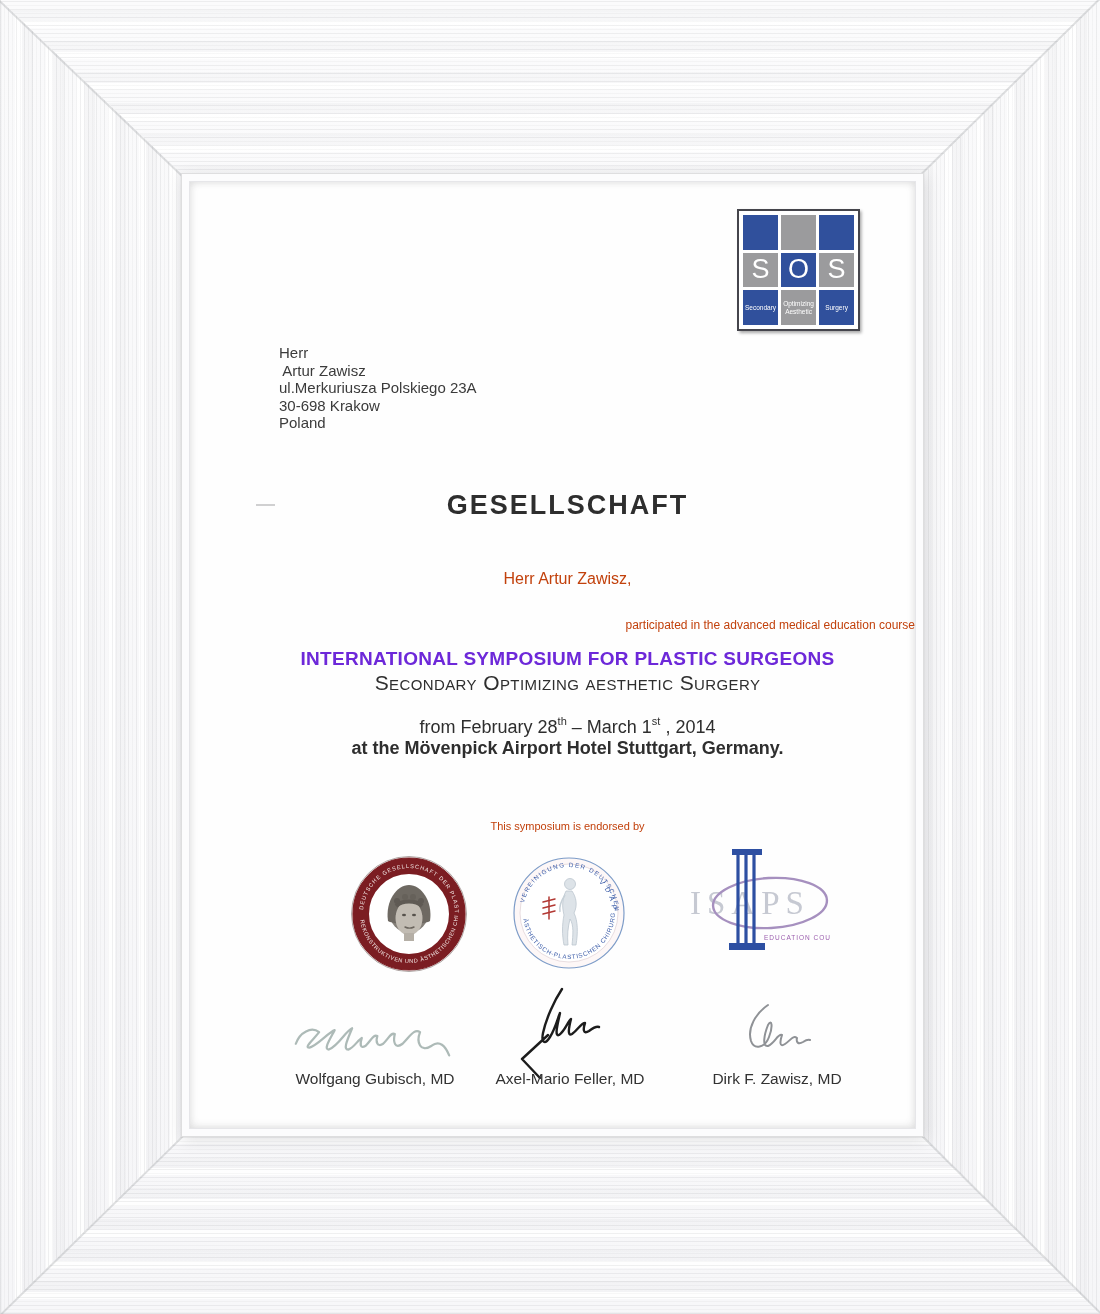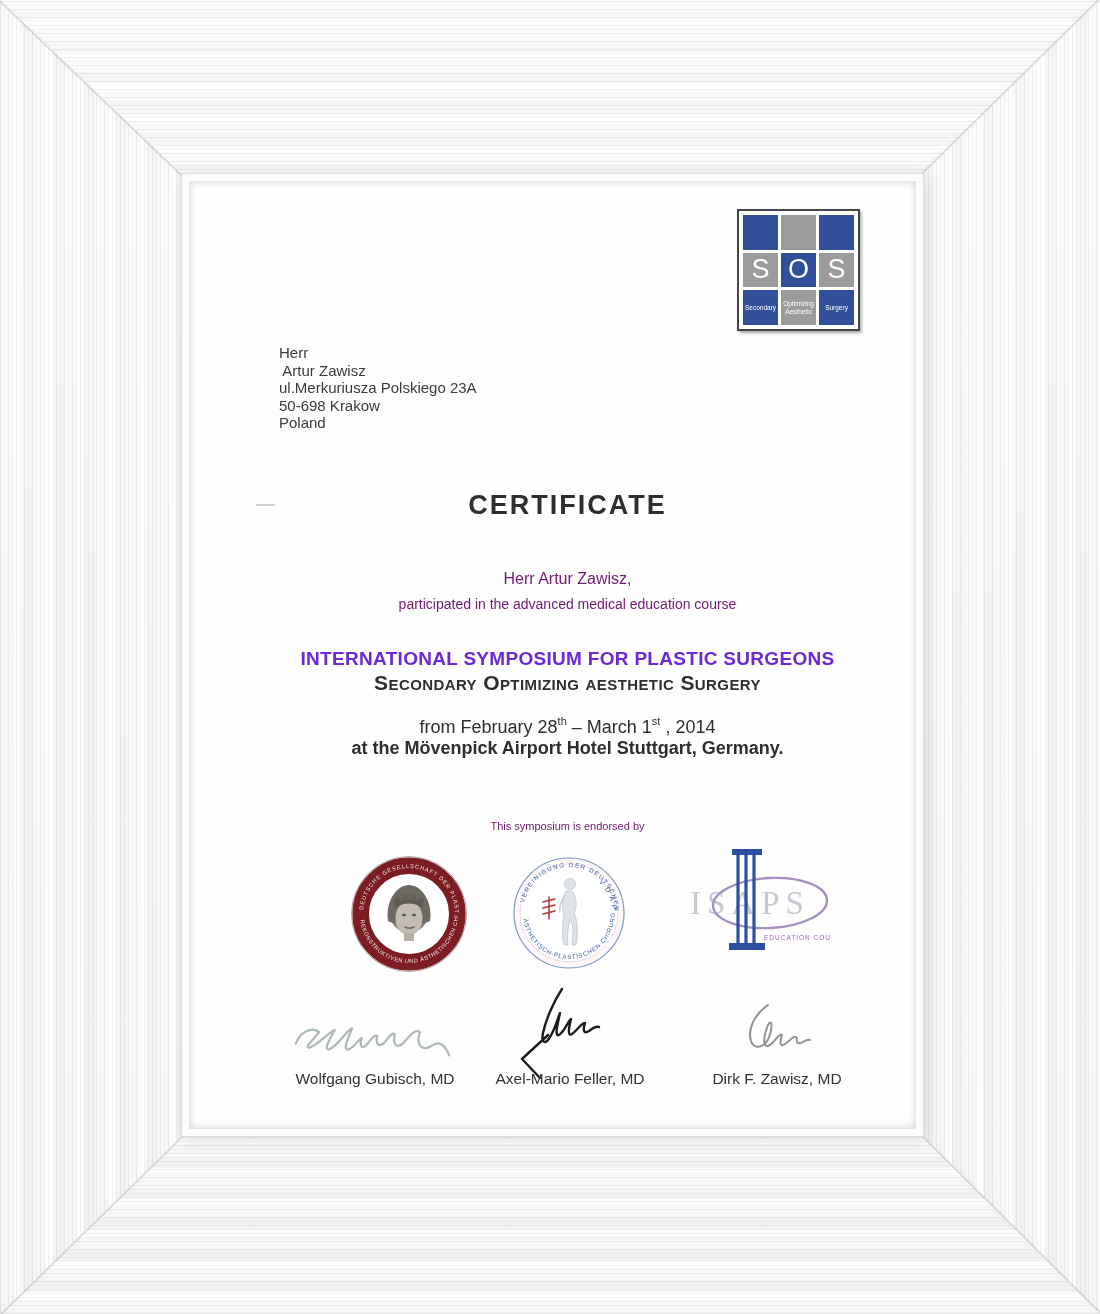--- a/index.html
+++ b/index.html
@@ -37,42 +37,42 @@
   .seam-br{left:1100px;top:1314px;width:263px;transform:rotate(-135.2deg);}
   
   .paper{
     position:absolute;left:190px;top:182px;width:725px;height:946px;background:#fefefe;
     box-shadow:
       0 0 0 1px #e6e6e9, 0 0 0 8px #fcfcfd, 0 0 0 9px #dededf, 2px 4px 14px 9px rgba(90,90,95,.16),
       inset 0 2px 7px rgba(0,0,0,.05), inset 0 -3px 9px rgba(0,0,0,.05),
       inset 3px 0 8px rgba(0,0,0,.035), inset -3px 0 8px rgba(0,0,0,.035);
   }
   .paper *{box-sizing:border-box;}
-  .ctext{position:absolute;left:30px;right:0;text-align:center;margin:0;color:#701a75;}
+  .ctext{position:absolute;left:30px;right:0;text-align:center;margin:0;color:#c2410c;}
   
   .sos-logo{
     position:absolute;left:547px;top:27px;width:123px;height:122px;background:#fff;
     border:2px solid #45454c;box-shadow:1.5px 2px 3px rgba(0,0,0,.35);
     display:grid;grid-template-columns:1fr 1fr 1fr;grid-template-rows:1fr 1fr 1fr;
     gap:3px;padding:4px;
   }
   .sq{display:flex;align-items:center;justify-content:center;}
   .sq-blue{background:#30509c;} .sq-gray{background:#9b9b9d;}
   .sos-letter{color:#fff;font-size:27px;line-height:1;}
   .sos-label{color:#fff;font-size:6.5px;line-height:1.15;text-align:center;padding:2px;}
   
   .fold-mark{position:absolute;left:66px;top:322px;width:19px;height:2px;background:#b7b7b9;opacity:.65;}
   .address{position:absolute;left:89px;top:162px;font-size:15px;line-height:17.5px;color:#3b3b3b;}
   .addr-line{white-space:pre;}
   
   .title{top:308px;font-size:27px;font-weight:bold;letter-spacing:2px;color:#2e2e2e;}
   .salutation{top:388px;font-size:16px;}
-  .intro{top:414px;font-size:14px;}
+  .intro{top:436px;font-size:12px;text-align:right;}
   .course1{top:466px;font-size:19px;font-weight:bold;color:#6d28d9;letter-spacing:.3px;}
-  .course2{top:489px;font-size:21px;font-weight:bold;color:#2e2e2e;font-variant:small-caps;letter-spacing:.4px;}
+  .course2{top:489px;font-size:21px;font-weight:normal;color:#2e2e2e;font-variant:small-caps;letter-spacing:.4px;}
   .dateline{top:534px;font-size:18px;font-weight:normal;color:#2e2e2e;}
   .dateline sup{font-size:11px;position:relative;top:-1px;vertical-align:super;}
   .venue{top:556px;font-size:18px;font-weight:bold;color:#2e2e2e;}
   .pre{white-space:pre;}
   .endorse{top:638px;font-size:11px;}
   
   .seal{position:absolute;}
   .seal-dgprac{left:158px;top:671px;}
   .seal-vdapc{left:321px;top:673px;}
   .isaps{left:498px;top:666px;}
@@ -117,27 +117,27 @@
         </div>
       <div class="sq sq-blue">
           <span class="sos-label">Surgery</span>
         </div>
     </div>
 
     <div class="address">
       <div class="addr-line">Herr</div>
       <div class="addr-line"> Artur Zawisz</div>
       <div class="addr-line">ul.Merkuriusza Polskiego 23A</div>
-      <div class="addr-line">50-698 Krakow</div>
+      <div class="addr-line">30-698 Krakow</div>
       <div class="addr-line">Poland</div>
     </div>
 
     <div class="fold-mark"></div>
 
-    <h1 class="ctext title">CERTIFICATE</h1>
+    <h1 class="ctext title">GESELLSCHAFT</h1>
     <p class="ctext salutation">Herr Artur Zawisz,</p>
     <p class="ctext intro">participated in the advanced medical education course</p>
     <p class="ctext course1">INTERNATIONAL SYMPOSIUM FOR PLASTIC SURGEONS</p>
     <p class="ctext course2">Secondary Optimizing aesthetic Surgery</p>
     <p class="ctext dateline"><span class="pre">from February 28</span><sup>th</sup><span class="pre"> – March 1</span><sup>st</sup><span class="pre"> , 2014</span></p>
     <p class="ctext venue">at the Mövenpick Airport Hotel Stuttgart, Germany.</p>
     <p class="ctext endorse">This symposium is endorsed by</p>
 
     <svg class="seal seal-dgprac" width="122" height="122" viewBox="0 0 122 122">
       <defs>

